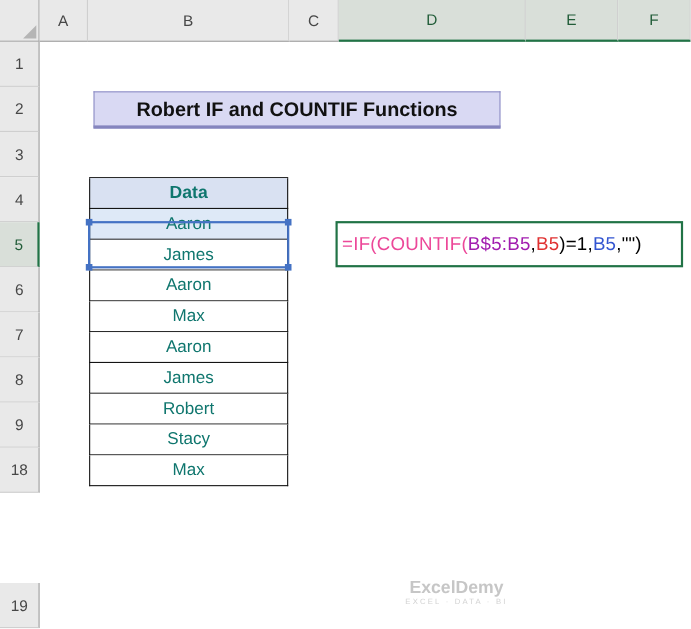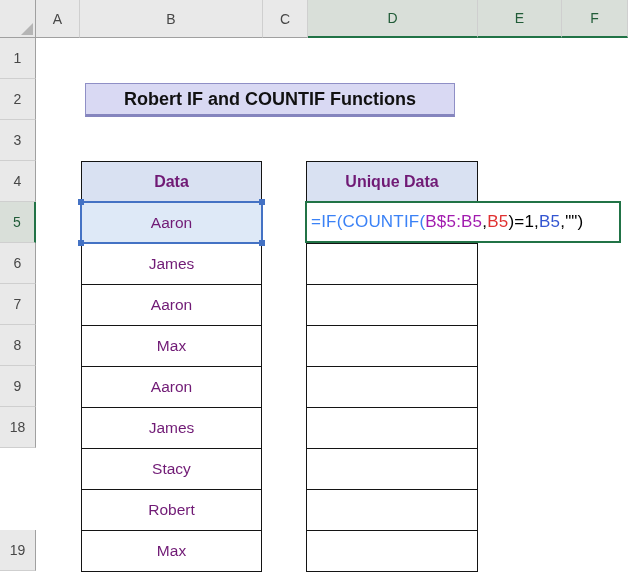--- a/index.html
+++ b/index.html
@@ -33,23 +33,23 @@
   
   .title-box {
     position:absolute; left:85px; top:83px; width:370px; height:34px; box-sizing:border-box;
     background:#D9D9F3; border:1px solid #8F8FC6; border-bottom:3px solid #8585BE;
     display:flex; align-items:center; justify-content:center;
     font-size:18px; font-weight:bold; color:#111;
   }
   
   .tbl { position:absolute; border-top:1px solid #141414; z-index:1; }
   .tbl .cell {
-    box-sizing:border-box; height:41px; border:1px solid #141414; border-top:none;
+    box-sizing:border-box; height:28px; border:1px solid #141414; border-top:none;
     display:flex; align-items:center; justify-content:center;
-    font-size:15.5px; color:#701a75; background:#fff;
+    font-size:15.5px; color:#0f766e; background:#fff;
   }
   .tbl .hdr { background:#D9E1F2; font-weight:bold; font-size:16px; }
   .ref-fill { background:#DEE9F7 !important; }
   
   .ref-box {
     position:absolute; left:80px; top:201px; width:183px; height:43px; box-sizing:border-box;
     border:2px solid #4472C4; z-index:3;
   }
   .hnd { position:absolute; width:6px; height:6px; background:#4472C4; }
   .hnd.tl { left:-4px; top:-4px; }  .hnd.tr { right:-4px; top:-4px; }
@@ -101,49 +101,41 @@
   <div class="title-box">Robert IF and COUNTIF Functions</div>
 
   <div class="tbl" style="left:81px;top:161px;width:181px">
     <div class="cell hdr">Data</div>
     <div class="cell ref-fill">Aaron</div>
     <div class="cell">James</div>
     <div class="cell">Aaron</div>
     <div class="cell">Max</div>
     <div class="cell">Aaron</div>
     <div class="cell">James</div>
+    <div class="cell">Robert</div>
     <div class="cell">Stacy</div>
-    <div class="cell">Robert</div>
     <div class="cell">Max</div>
   </div>
 
-  <div class="tbl" style="left:306px;top:161px;width:172px">
-    <div class="cell hdr">Unique Data</div>
-    <div class="cell"></div>
-    <div class="cell"></div>
-    <div class="cell"></div>
-    <div class="cell"></div>
-    <div class="cell"></div>
-    <div class="cell"></div>
-    <div class="cell"></div>
-    <div class="cell"></div>
-    <div class="cell"></div>
-  </div>
 
   <div class="ref-box">
     <div class="hnd tl"></div>
     <div class="hnd tr"></div>
     <div class="hnd bl"></div>
     <div class="hnd br"></div>
   </div>
 
   <div class="formula">
-    <span style="color: #3b82f6;">=IF(COUNTIF(</span>
+    <span style="color: #ec4899;">=IF(COUNTIF(</span>
     <span style="color: #a21caf;">B$5:B5</span>
     <span style="color: rgb(0, 0, 0);">,</span>
     <span style="color: rgb(224, 49, 49);">B5</span>
     <span style="color: rgb(0, 0, 0);">)=1,</span>
     <span style="color: rgb(51, 85, 209);">B5</span>
     <span style="color: rgb(0, 0, 0);">,"")</span>
   </div>
 
+  <div class="wm">
+    <div class="wm-name">ExcelDemy</div>
+    <div class="wm-tag">EXCEL · DATA · BI</div>
+  </div>
 
 </div>
 
 </body></html>

